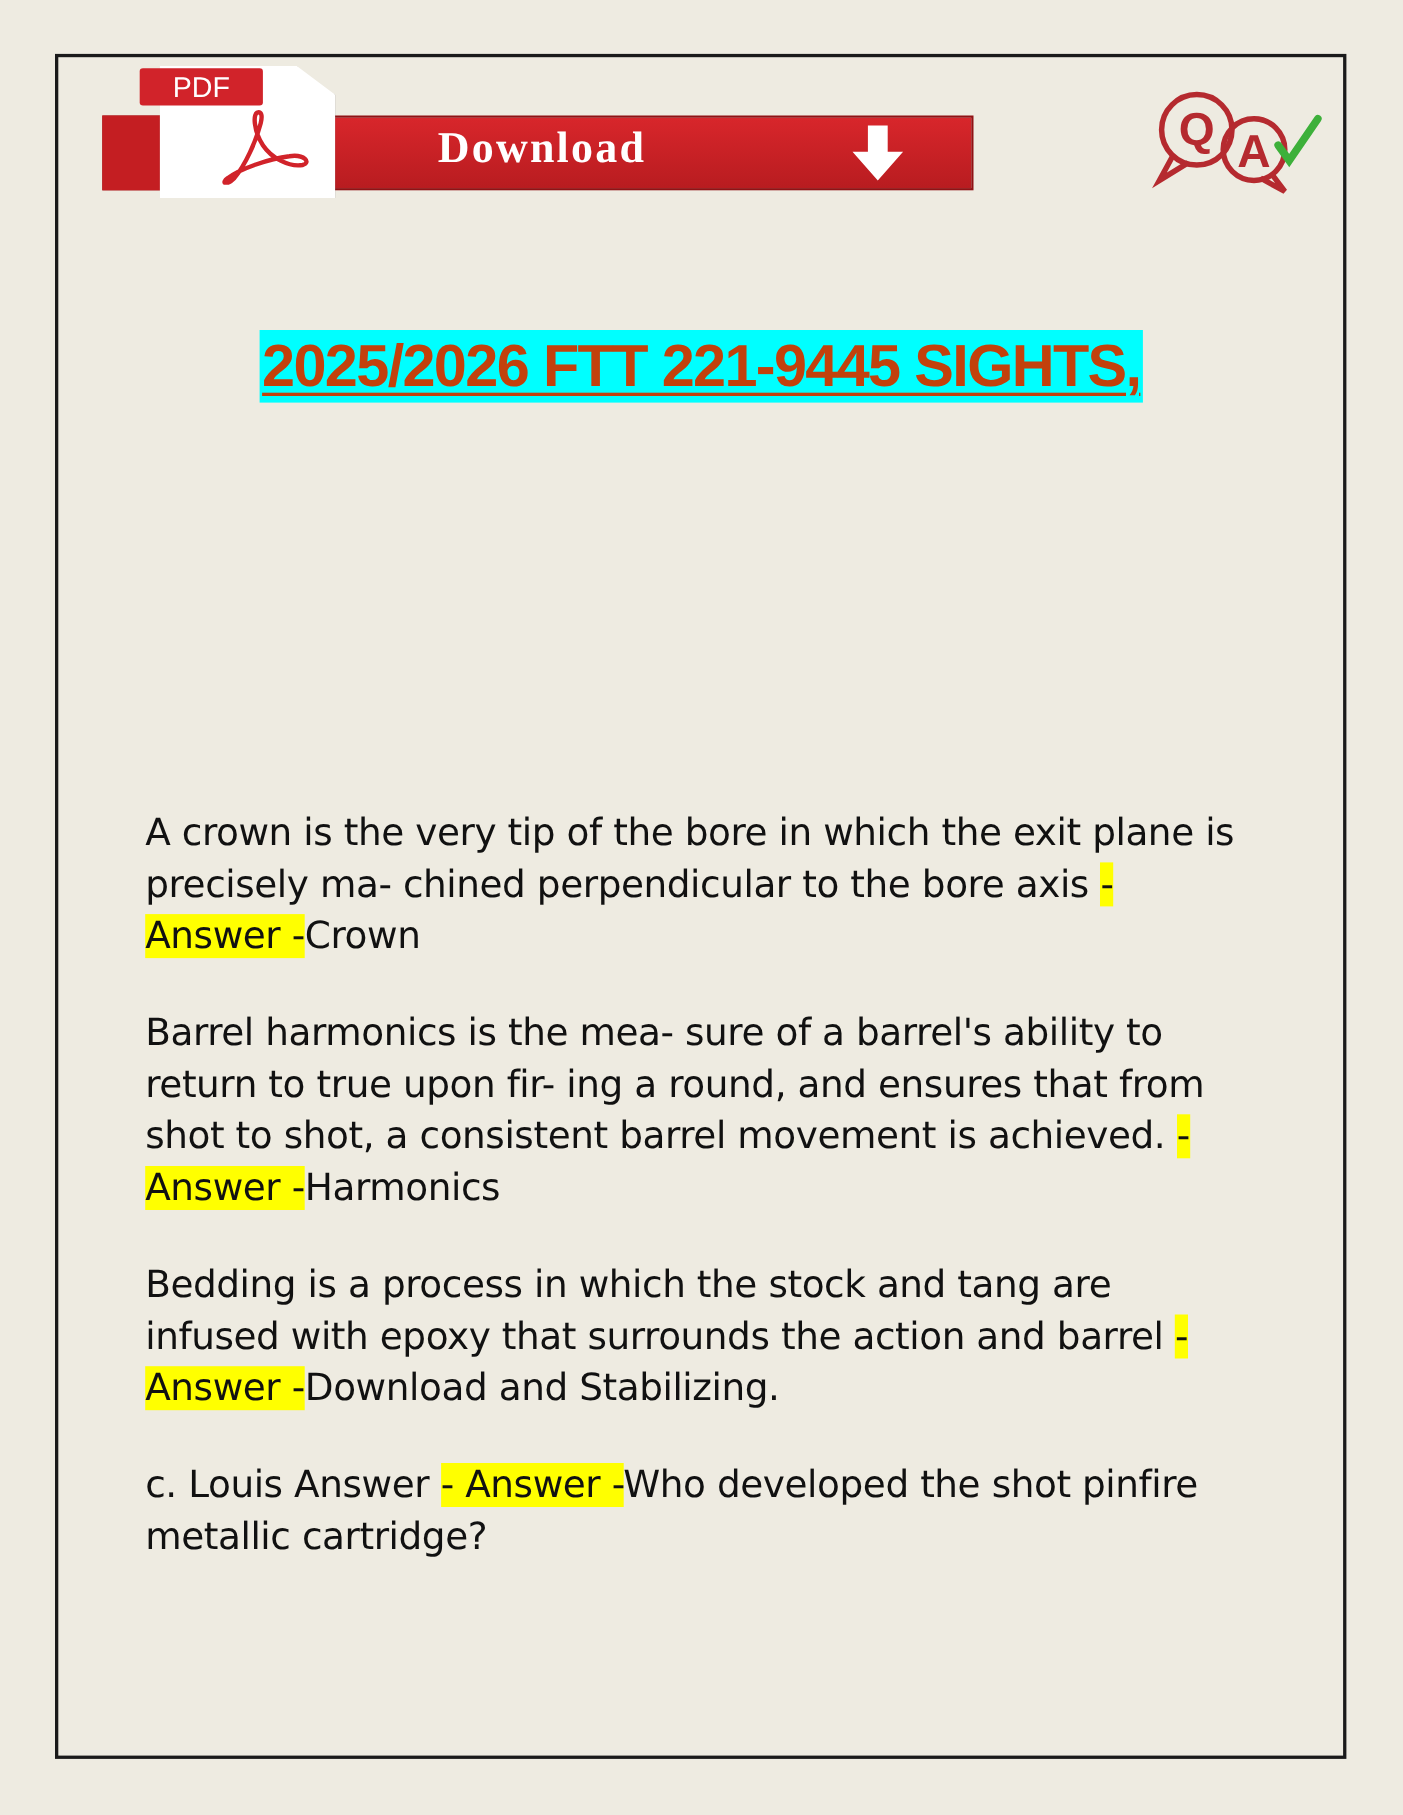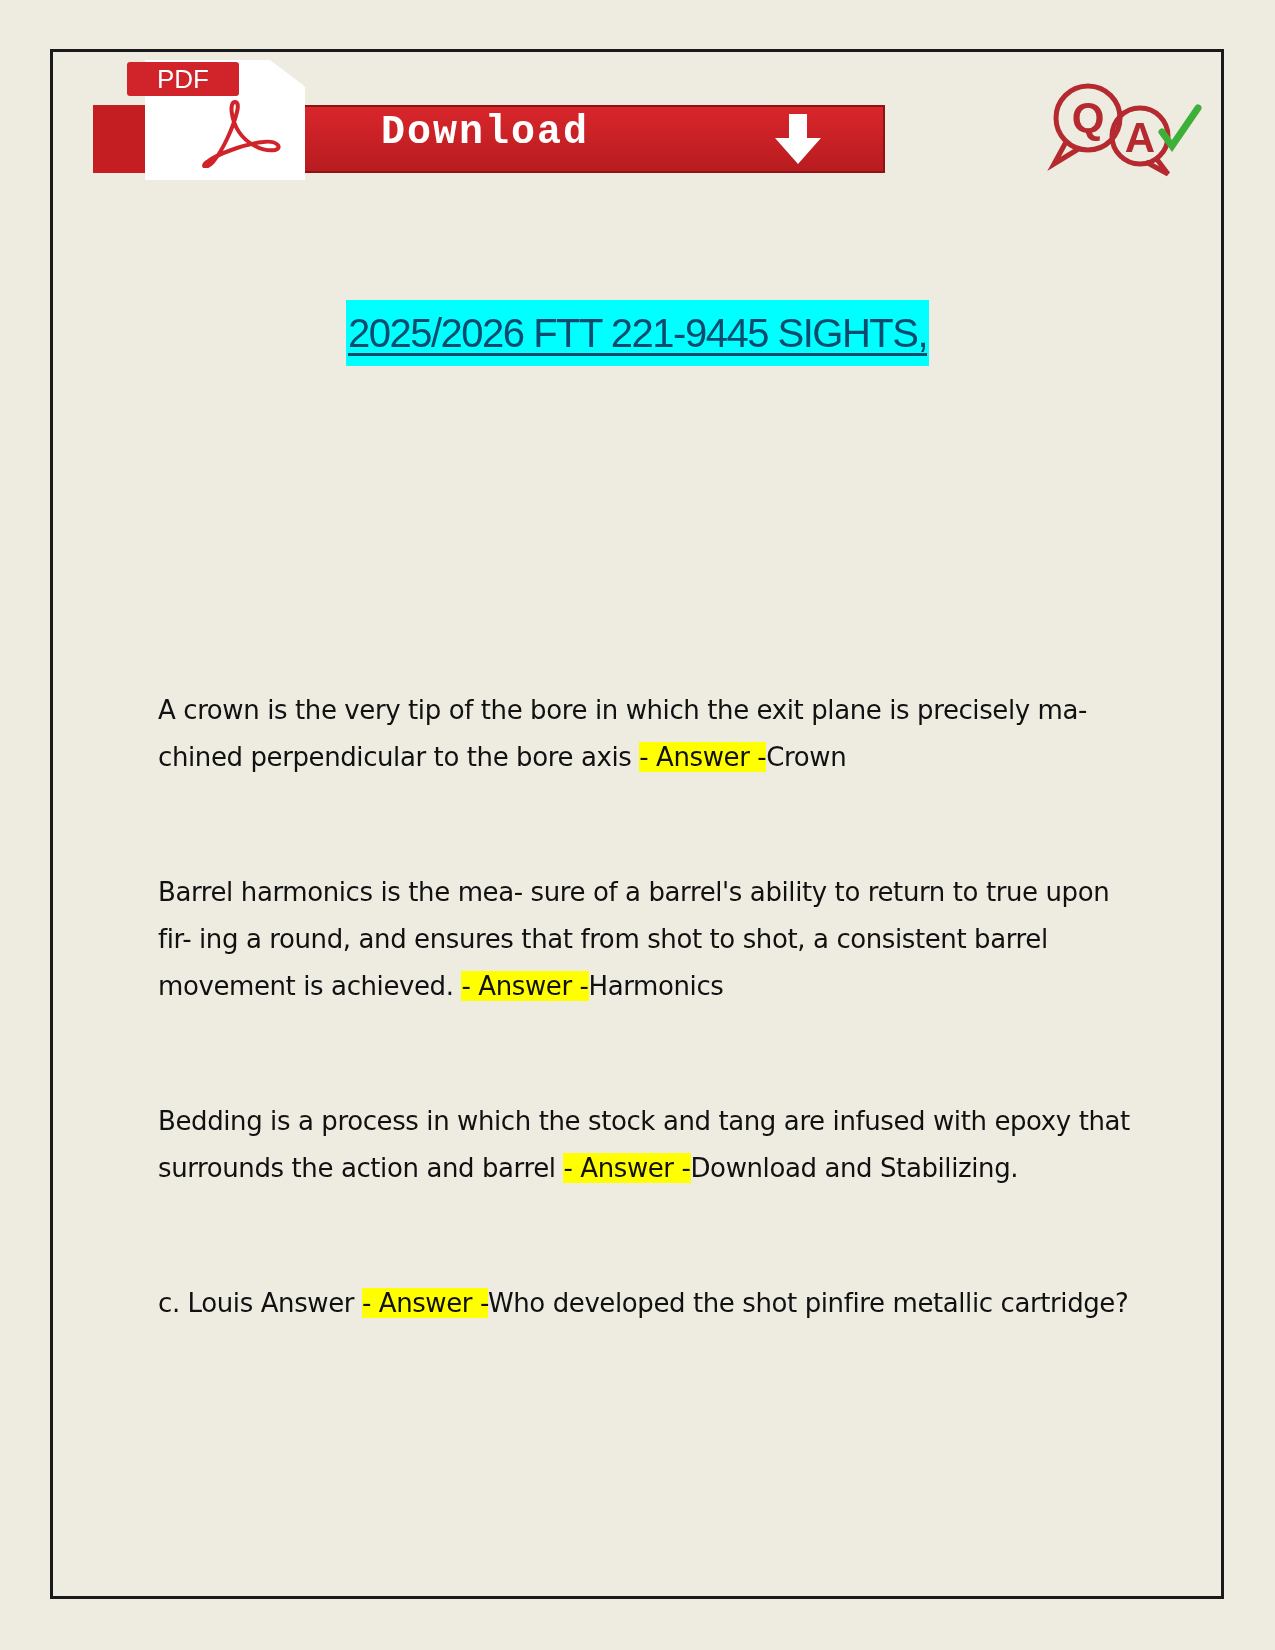--- a/index.html
+++ b/index.html
@@ -25,23 +25,23 @@
     position: absolute; left: 0; top: 45px; width: 792px; height: 68px;
     background: linear-gradient(#d8262b, #b81c20);
     border: 2px solid #8f1215;
     box-sizing: border-box;
   }
   .banner-bar-left {
     position: absolute; left: 0; top: 45px; width: 56px; height: 68px;
     background: #c41e22;
   }
   .banner-label {
-    position: absolute; left: 288px; top: 50px;
+    position: absolute; left: 305px; top: 50px;
     color: #ffffff; font-size: 40px; font-weight: bold; letter-spacing: 2px;
-    font-family: Liberation Mono, monospace;
+    font-family: Liberation Serif, serif;
   }
   .banner-arrow { position: absolute; left: 680px; top: 52px; }
   .pdf-doc {
     position: absolute; left: 52px; top: 0; width: 160px; height: 120px;
     background: #ffffff;
     box-shadow: 2px 2px 4px rgba(0,0,0,0.35);
     clip-path: polygon(0 0, 78% 0, 100% 22%, 100% 100%, 0 100%);
   }
   .pdf-tag {
     position: absolute; left: 34px; top: 2px; width: 112px; height: 34px;
@@ -53,32 +53,33 @@
   .qa-logo { position: absolute; left: 1040px; top: 80px; }
   
   .title {
     position: absolute; left: 100px; top: 300px; width: 1075px;
     text-align: center;
   }
   .title-line {
     display: inline-block;
     background: #00ffff;
     font-family: "Liberation Sans", sans-serif;
-    font-weight: normal; font-size: 40px; line-height: 66px;
+    font-weight: bold; font-size: 54px; line-height: 66px;
     text-decoration: underline; text-decoration-thickness: 3px; text-underline-offset: 6px;
-    color: #0c4a6e; letter-spacing: -1.5px;
+    color: #c2410c; letter-spacing: -1.5px;
     padding: 0 2px;
   }
   .title-row { height: 100px; }
   
   .qa-item {
-    position: absolute; left: 158px; width: 990px;
+    position: absolute; left: 132px; width: 990px;
     font-family: "DejaVu Sans", sans-serif;
-    font-size: 26px; line-height: 47px; color: #111;
+    font-size: 34px; line-height: 47px; color: #111;
     letter-spacing: -0.4px;
+    margin-top: 47px;
   }
   .answer-tag { background: #ffff00; }
 </style>
 </head>
 <body>
 
 <div class="frame"></div>
 
 <div class="banner">
   <div class="banner-bar"></div>

